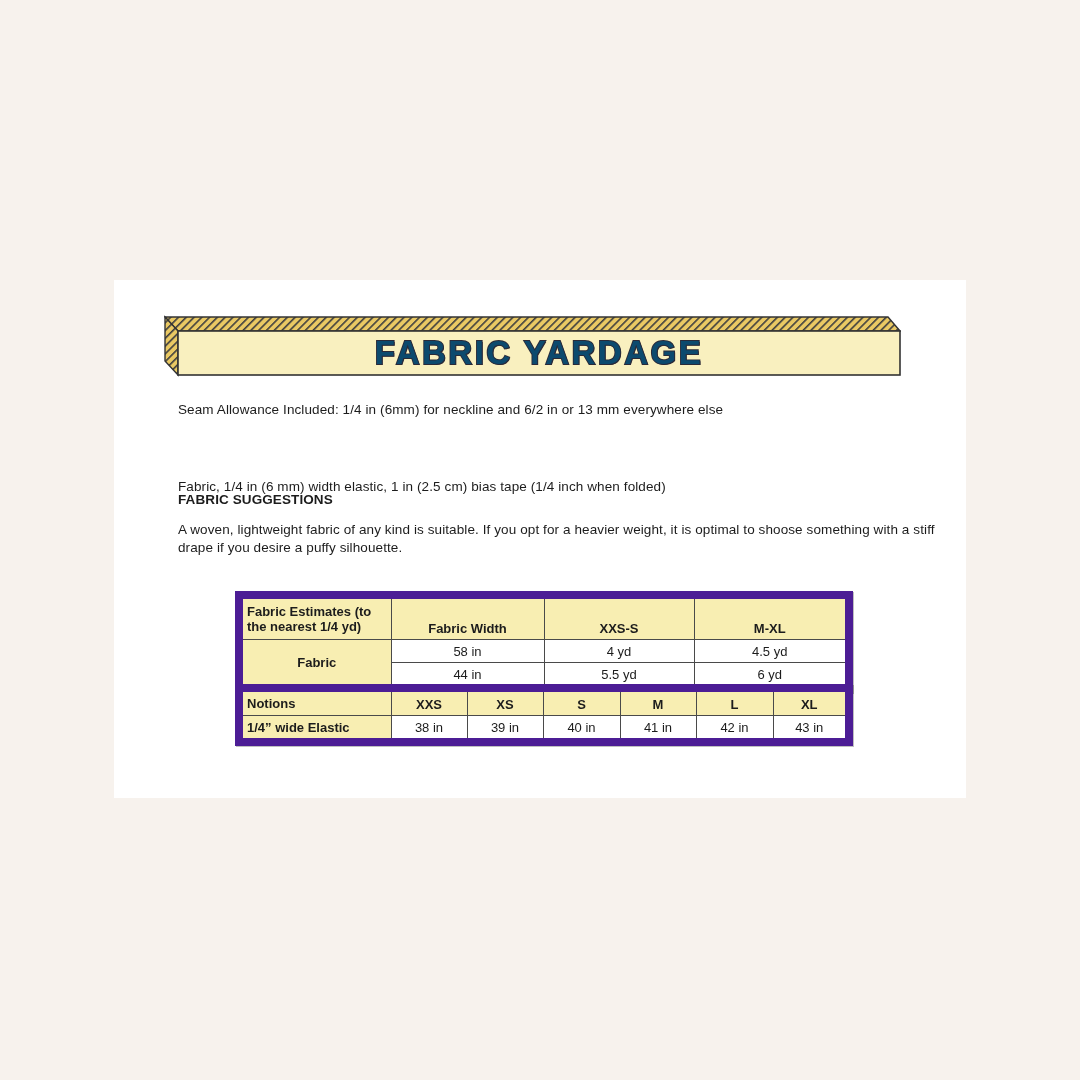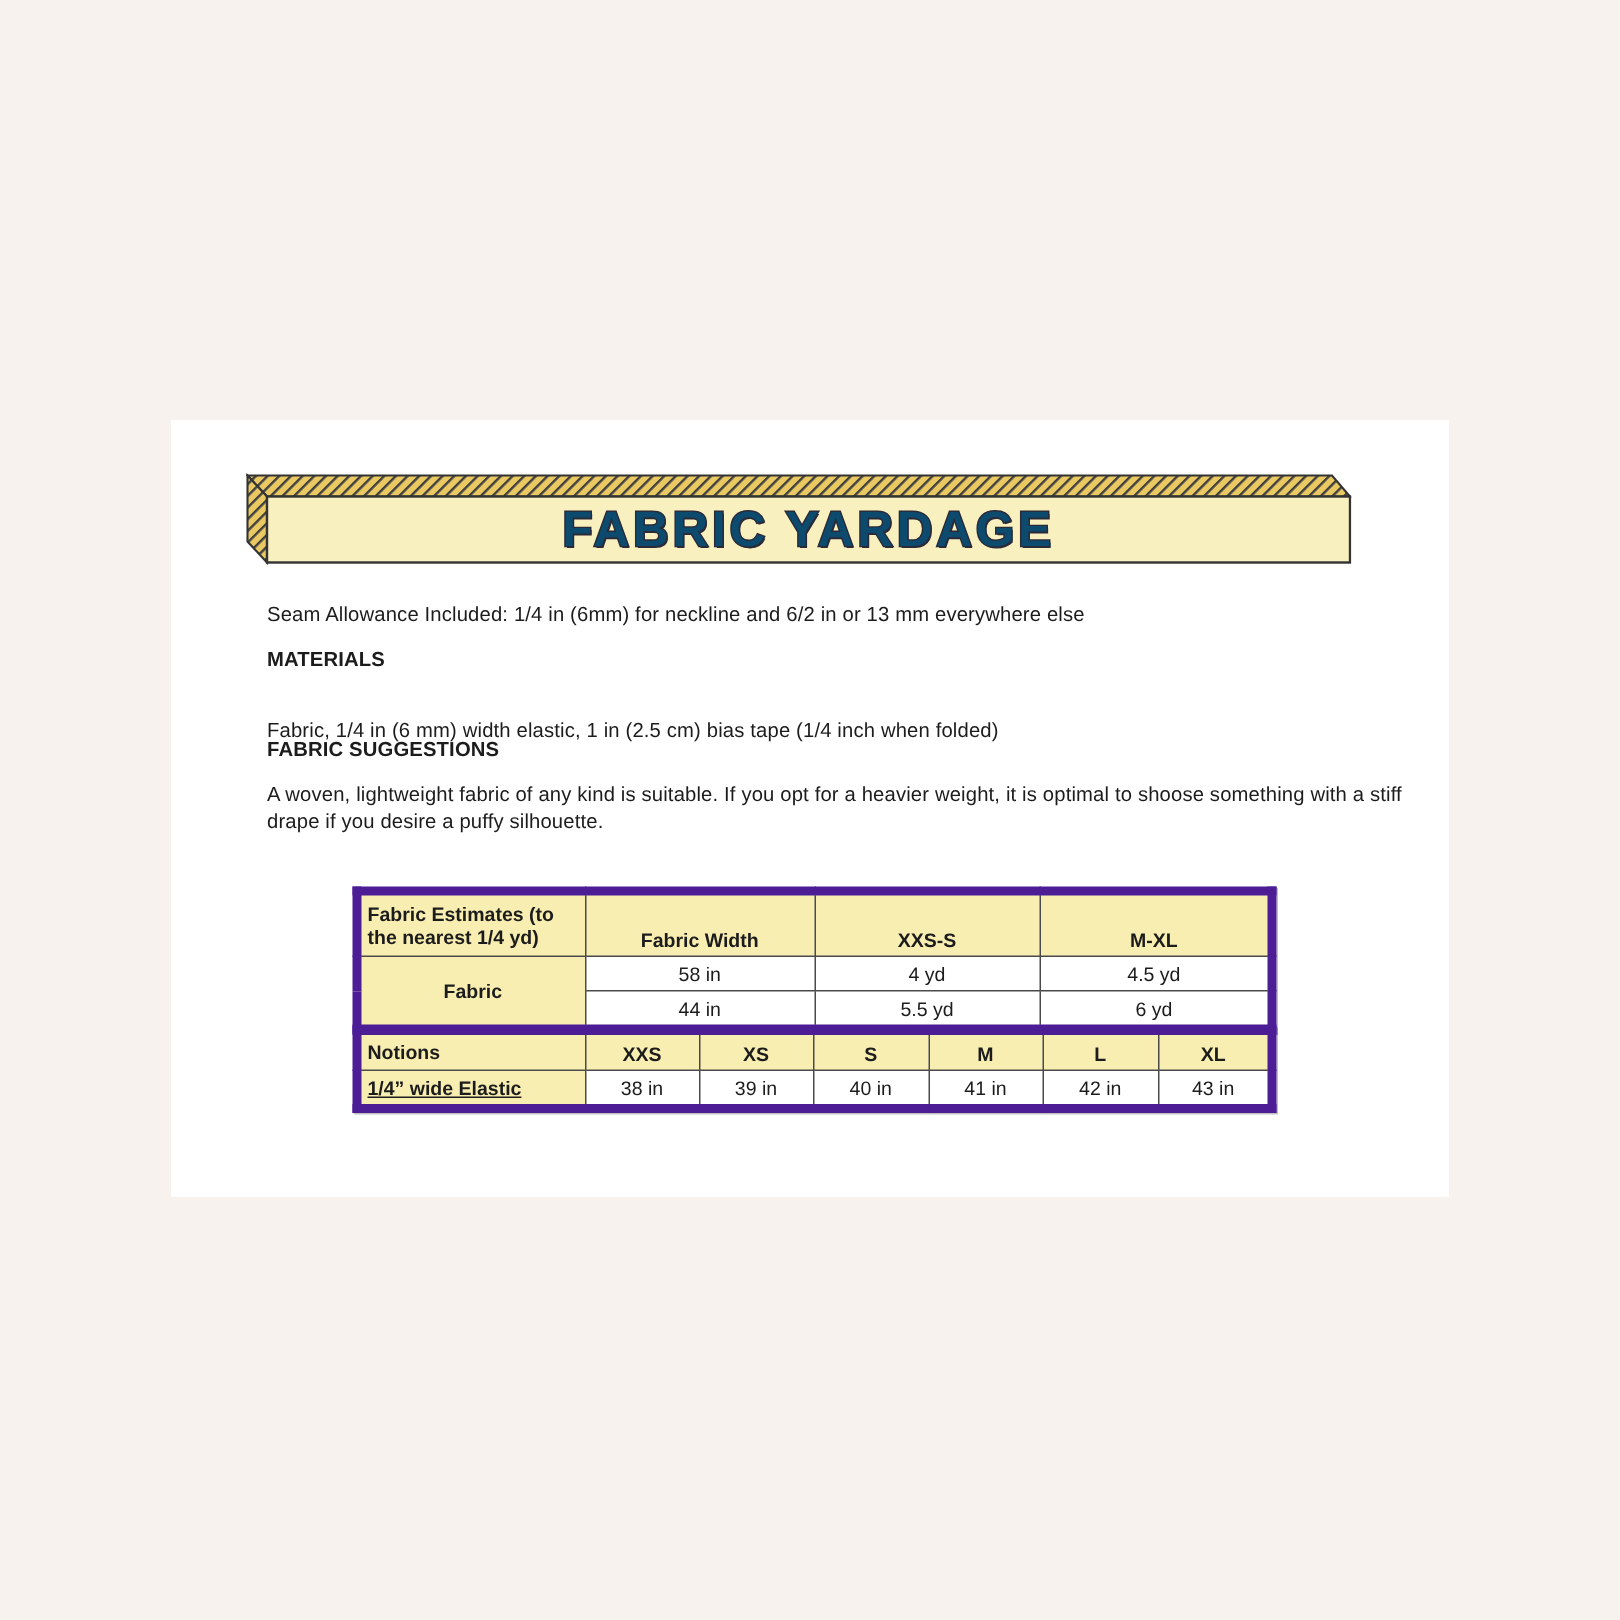--- a/index.html
+++ b/index.html
@@ -64,30 +64,30 @@
     left: 121px;
     border-collapse: collapse;
     table-layout: fixed;
     width: 610px;
     font-size: 13px;
     background: #ffffff;
   }
   .table-fabric  { top: 311px; }
   .table-notions { top: 404px; }
   table, td, th { border: 1px solid #4a4a4a; }
-  table { border: 6px solid #4c1d95; box-shadow: 1px 1px 0 rgba(0,0,0,0.25); }
+  table { border: 8px solid #4c1d95; box-shadow: 1px 1px 0 rgba(0,0,0,0.25); }
   th, td { padding: 1px 4px; height: 20px; }
   th { background: #f8eeb2; font-weight: 700; vertical-align: bottom; text-align: center; padding-bottom: 3px; }
   th.corner { text-align: left; vertical-align: middle; line-height: 15px; padding-bottom: 1px; }
   td { text-align: center; vertical-align: middle; }
   td.rowlabel { background: #f8eeb2; font-weight: 700; }
   .table-fabric th { height: 36px; }
   .table-fabric td { height: 20px; }
   .table-notions th { height: 19px; }
-  .table-notions td.rowlabel { text-align: left; text-decoration: underline; }
+  .table-notions td.rowlabel { text-align: left; }
 </style>
 </head>
 <body>
 
 <div class="stage">
   <div class="card">
 
     <svg class="banner-svg" viewBox="0 0 737 62" xmlns="http://www.w3.org/2000/svg" aria-hidden="true">
       <defs>
         <pattern id="hatch" patternUnits="userSpaceOnUse" width="5.5" height="5.5" patternTransform="rotate(45)">
@@ -98,21 +98,20 @@
 
       <polygon points="1,2 724,2 736,16 14,16" fill="url(#hatch)" stroke="#333333" stroke-width="1.4"></polygon>
 
       <polygon points="1,2 14,16 14,60 1,46" fill="url(#hatch)" stroke="#333333" stroke-width="1.4"></polygon>
 
       <rect x="14" y="16" width="722" height="44" fill="#f9f0bf" stroke="#333333" stroke-width="1.6"></rect>
     </svg>
     <div class="banner-title">FABRIC YARDAGE</div>
 
     <div class="textline t-seam">Seam Allowance Included: 1/4 in (6mm) for neckline and 6/2 in or 13 mm everywhere else</div>
-    <div class="textline t-mat-head bold">MATERIALS</div>
     <div class="textline t-mat">Fabric, 1/4 in (6 mm) width elastic, 1 in (2.5 cm) bias tape (1/4 inch when folded)</div>
     <div class="textline t-sugg-head bold">FABRIC SUGGESTIONS</div>
     <div class="textline t-sugg">A woven, lightweight fabric of any kind is suitable. If you opt for a heavier weight, it is optimal to shoose something with a stiff drape if you desire a puffy silhouette.</div>
 
     <table class="table-fabric">
       <colgroup>
         <col style="width:152px">
           <col style="width:153px">
           <col style="width:150px">
           <col style="width:155px">

